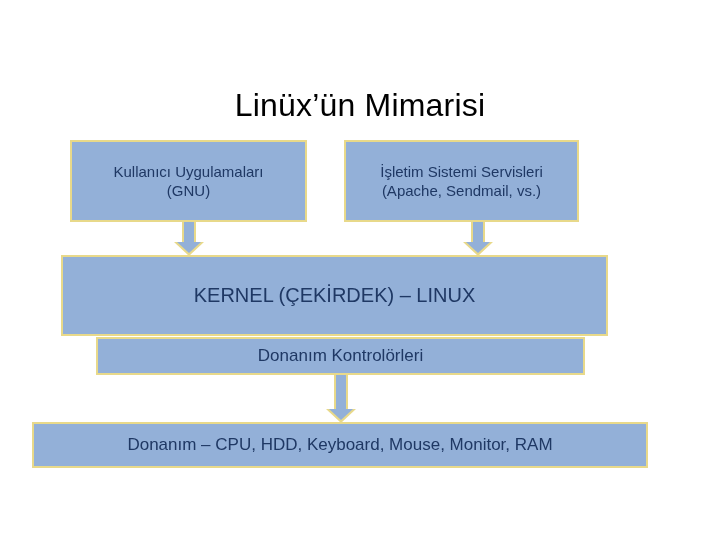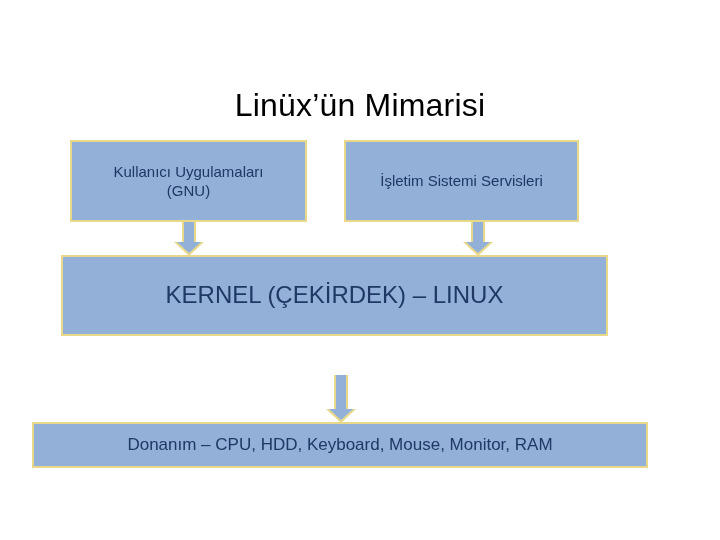--- a/index.html
+++ b/index.html
@@ -43,21 +43,21 @@
     justify-content: center;
     text-align: center;
     line-height: 1.28;
     padding: 2px 6px;
   }
   .box .txt { display: block; width: 100%; }
 
   
   #box-user-apps   { left: 70px;  top: 140px; width: 237px; height: 82px;  font-size: 15px; }
   #box-os-services { left: 344px; top: 140px; width: 235px; height: 82px;  font-size: 15px; }
-  #box-kernel      { left: 61px;  top: 255px; width: 547px; height: 81px;  font-size: 24px; }
+  #box-kernel      { left: 61px;  top: 255px; width: 547px; height: 81px;  font-size: 20px; }
   #box-hw-ctrl     { left: 96px;  top: 337px; width: 489px; height: 38px;  font-size: 17px; }
   #box-hardware    { left: 32px;  top: 422px; width: 616px; height: 46px;  font-size: 17px; }
 
   
   .arrow {
     position: absolute;
     width: 30px;
   }
   .arrow .stem {
     position: absolute;
@@ -113,39 +113,43 @@
   <div class="box" id="box-user-apps">
     <span class="txt">
       <span>Kullanıcı Uygulamaları</span><br>
       <span>(GNU)</span>
     </span>
   </div>
 
   <div class="box" id="box-os-services">
     <span class="txt">
       <span>İşletim Sistemi Servisleri</span><br>
+      <span>(Apache, Sendmail, vs.)</span>
     </span>
   </div>
 
   <div class="arrow" id="arrow-user-apps">
     <div class="stem"></div>
     <div class="head"></div>
     <div class="head-inner"></div>
   </div>
 
   <div class="arrow" id="arrow-os-services">
     <div class="stem"></div>
     <div class="head"></div>
     <div class="head-inner"></div>
   </div>
 
   <div class="box" id="box-kernel">
     <span class="txt">KERNEL (ÇEKİRDEK) – LINUX</span>
   </div>
 
+  <div class="box" id="box-hw-ctrl">
+    <span class="txt">Donanım Kontrolörleri</span>
+  </div>
 
   <div class="arrow" id="arrow-hw-ctrl">
     <div class="stem"></div>
     <div class="head"></div>
     <div class="head-inner"></div>
   </div>
 
   <div class="box" id="box-hardware">
     <span class="txt">Donanım – CPU, HDD, Keyboard, Mouse, Monitor, RAM</span>
   </div>

